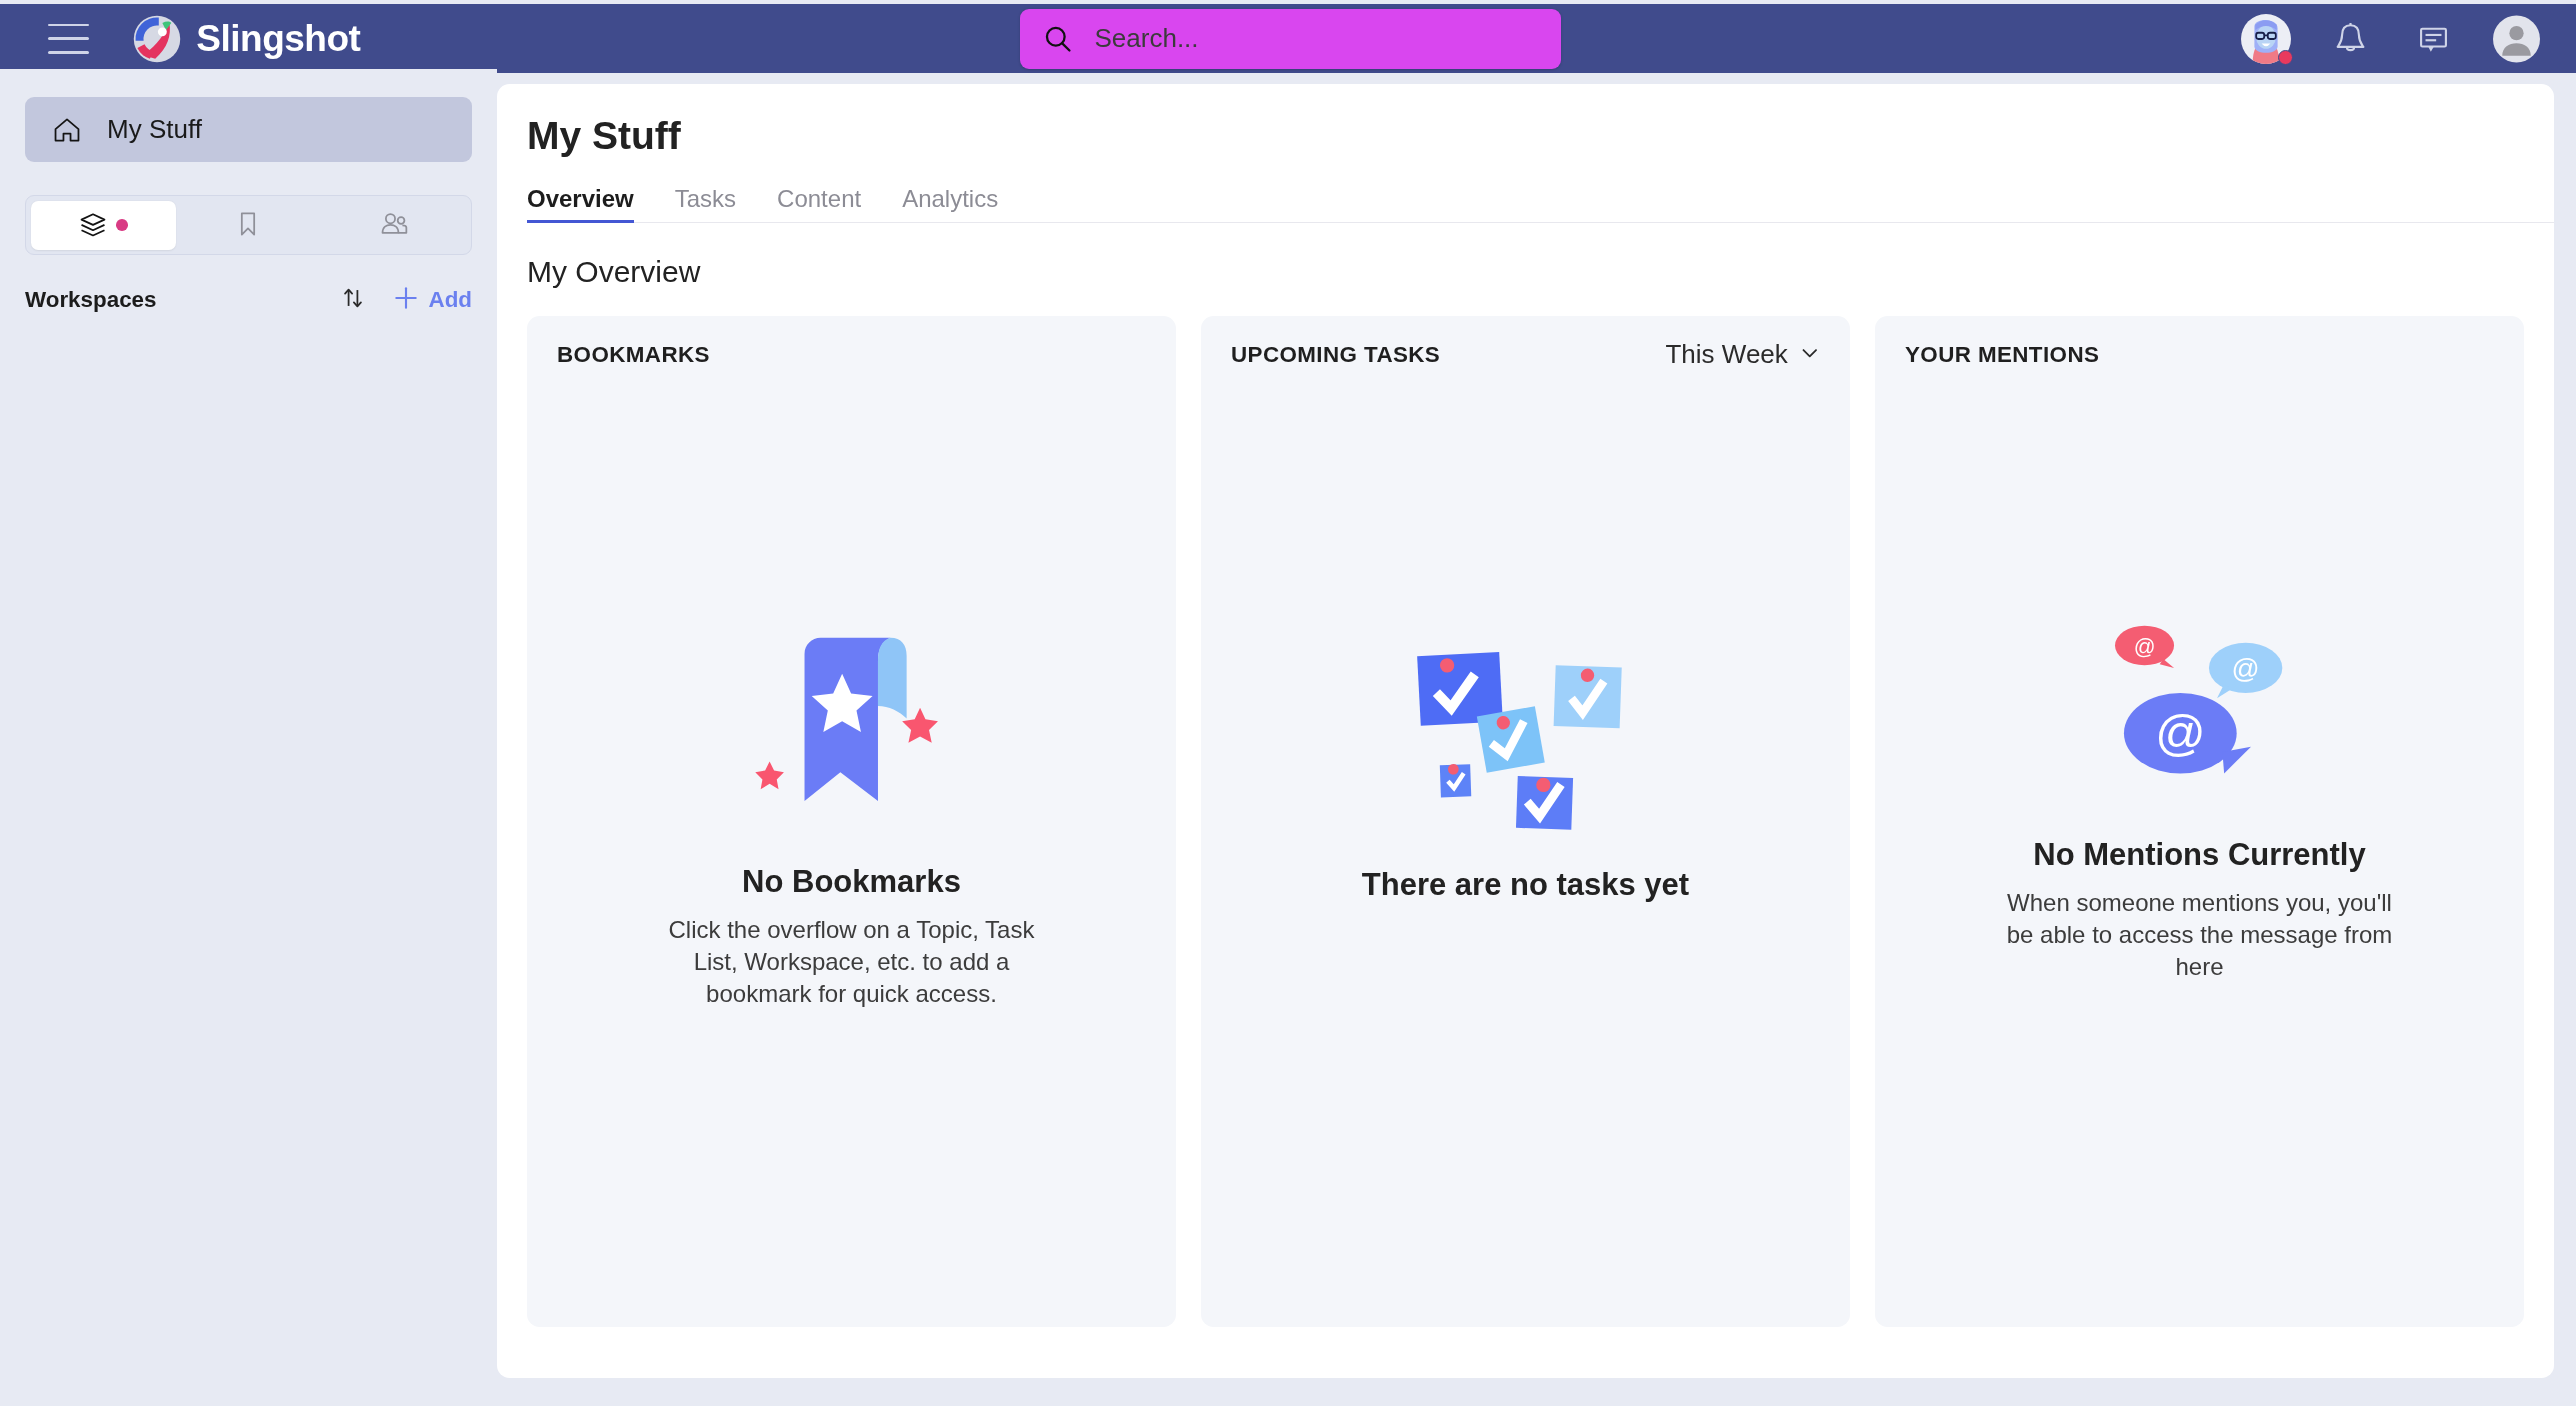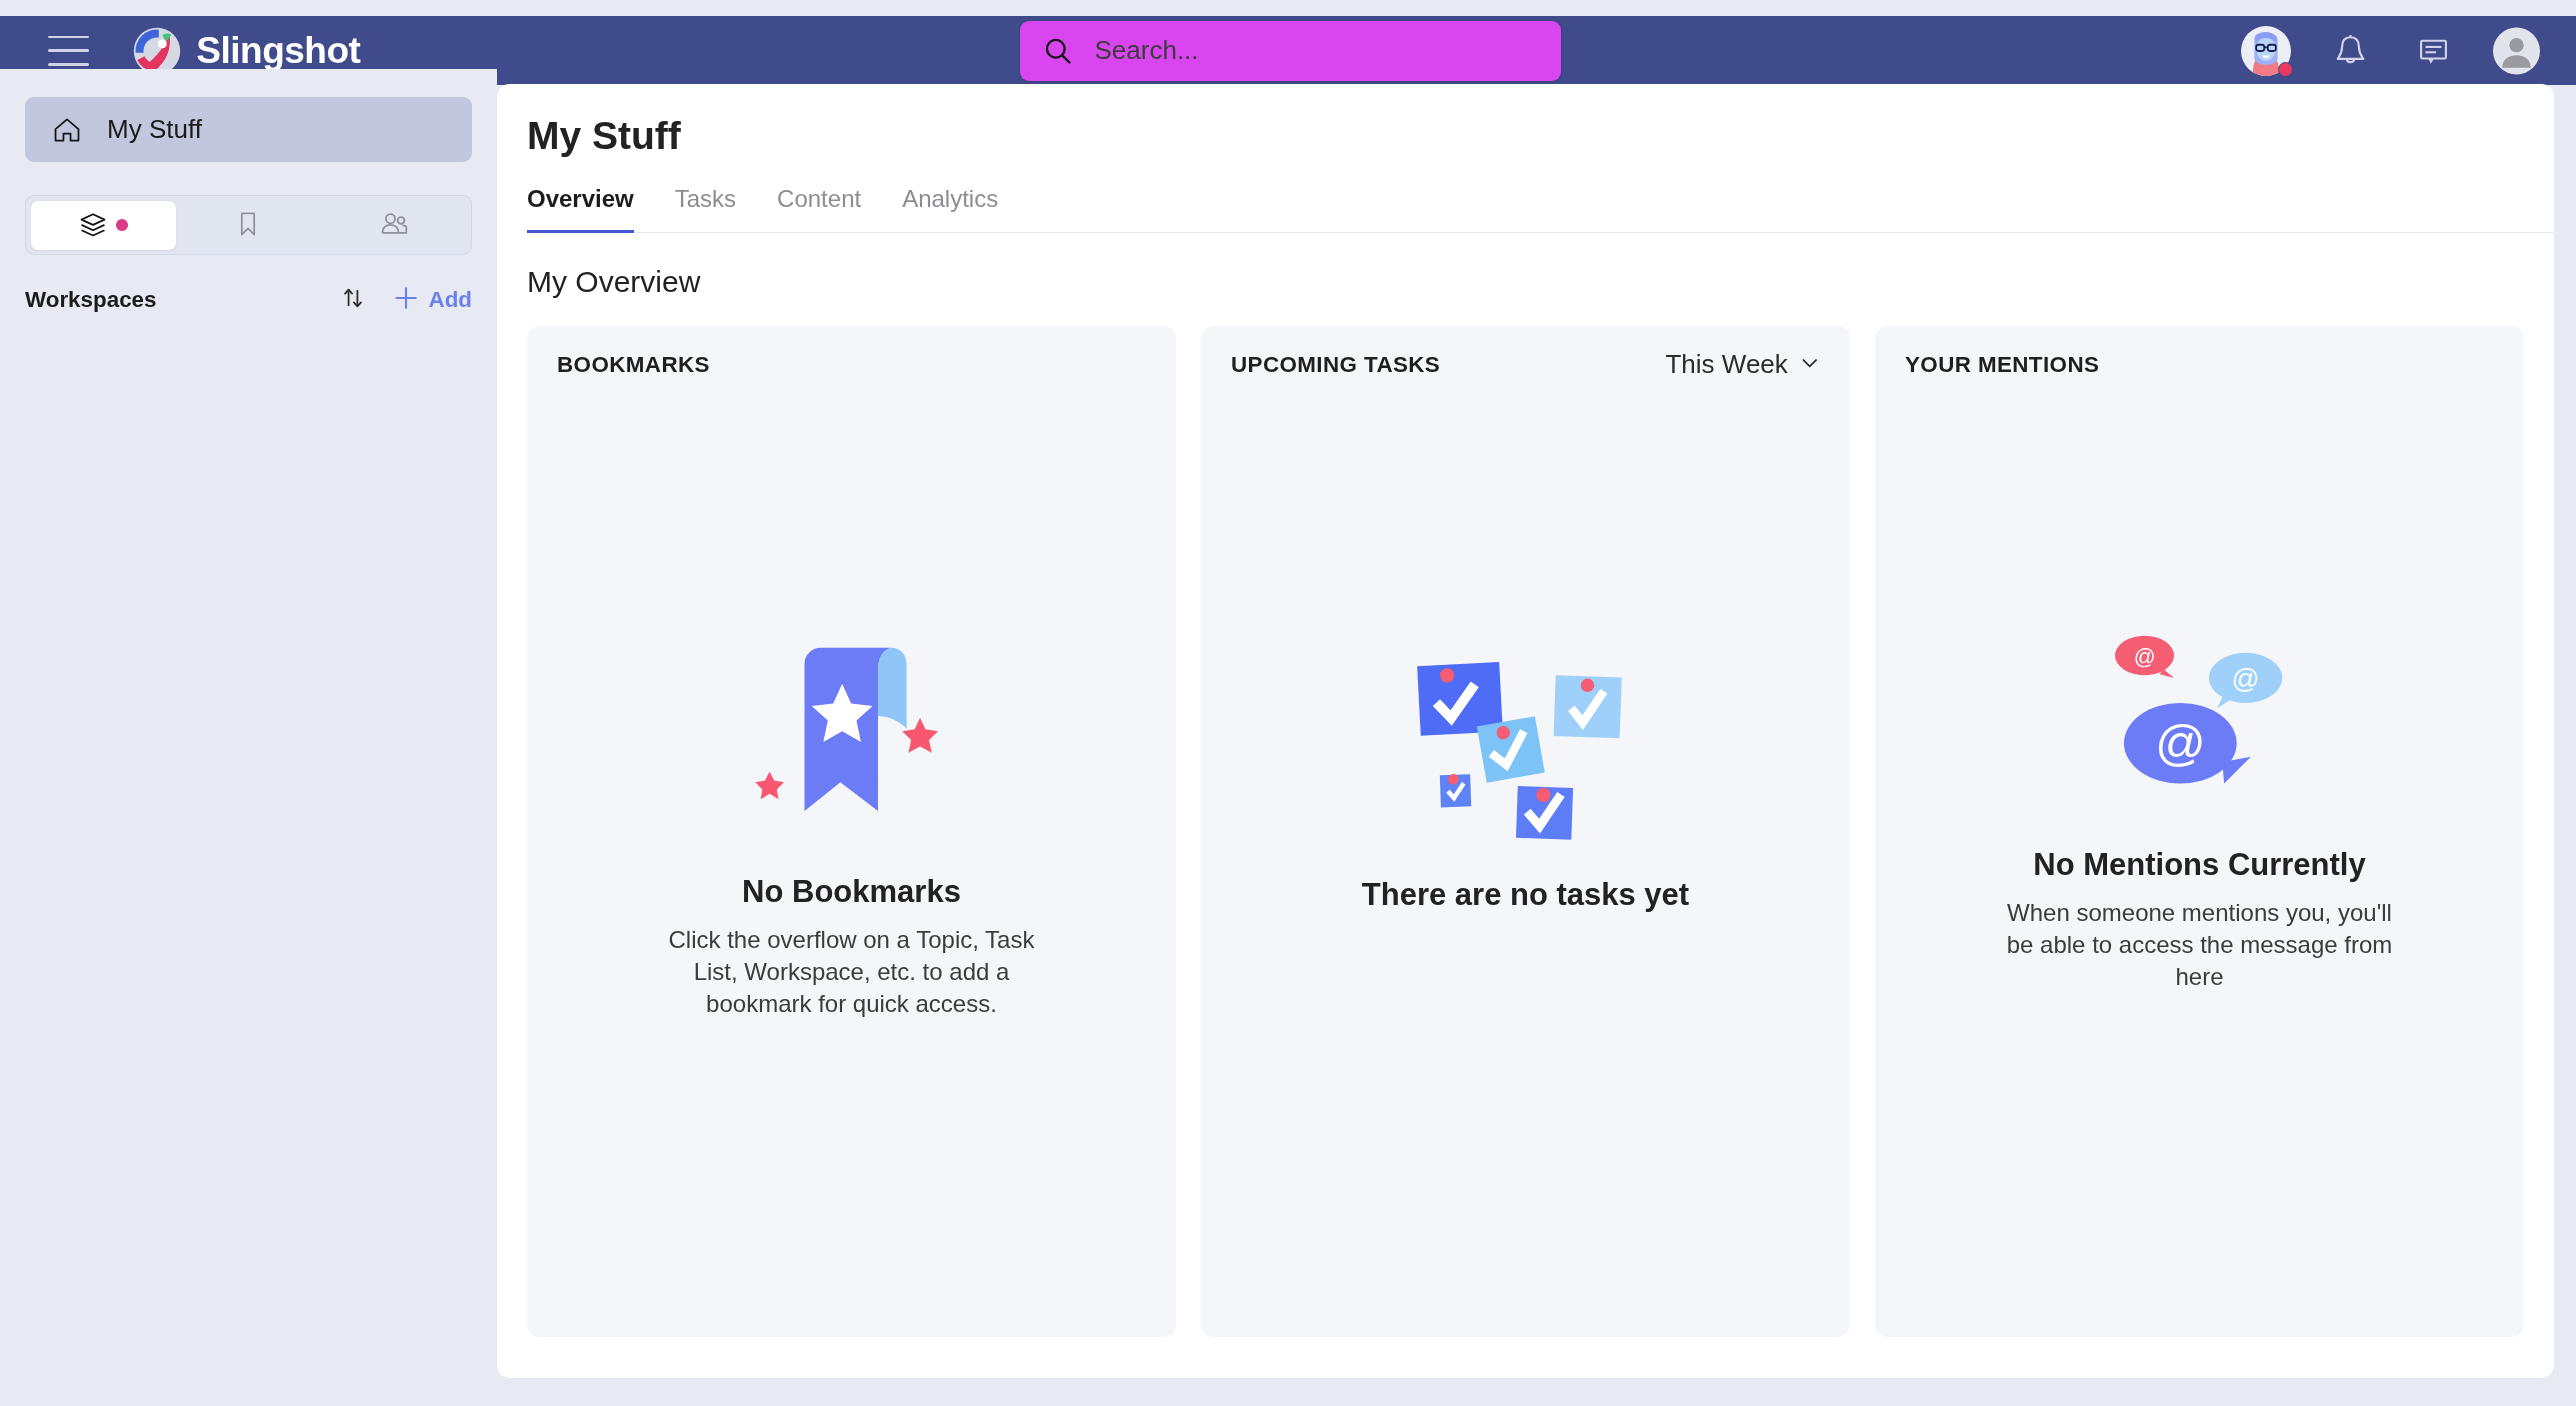--- a/index.html
+++ b/index.html
@@ -5,21 +5,21 @@
   * { box-sizing: border-box; margin: 0; padding: 0; }
   html, body {
     width: 2576px; height: 1406px;
     background: #e7eaf3;
     font-family: "Liberation Sans", sans-serif;
     overflow: hidden;
   }
 
   
   .topbar {
-    position: absolute; top: 16px; left: 0;
+    position: absolute; top: 4px; left: 0;
     width: 2576px; height: 69px;
     background: #404b8c;
     display: flex; align-items: center;
   }
   .hamburger {
     margin-left: 48px; width: 41px; height: 30px;
     display: flex; flex-direction: column; justify-content: space-between;
     cursor: pointer;
   }
   .hamburger span { display: block; height: 2.7px; width: 41px; background: #cfd4e8; border-radius: 1.8px; }
@@ -109,21 +109,21 @@
   }
   .page-title {
     margin: 30px 0 0 30px;
     font-size: 39px; font-weight: bold; color: #222222;
   }
   .tabs {
     margin: 27px 0 0 30px; display: flex; align-items: flex-end; gap: 41px;
     border-bottom: 0.9px solid #e8e8ee; padding-right: 30px;
   }
   .tab {
-    font-size: 24px; color: #8c8c95; padding-bottom: 17px; cursor: pointer;
+    font-size: 24px; color: #8c8c95; padding-bottom: 7px; cursor: pointer;
     border-bottom: 3.6px solid transparent; margin-bottom: -0.9px;
   }
   .tab.active { color: #1d1d1d; font-weight: bold; border-bottom-color: #4457d4; }
 
   .overview-title {
     margin: 32px 0 0 30px;
     font-size: 30px; font-weight: normal; color: #222222;
   }
 
   .cards {

